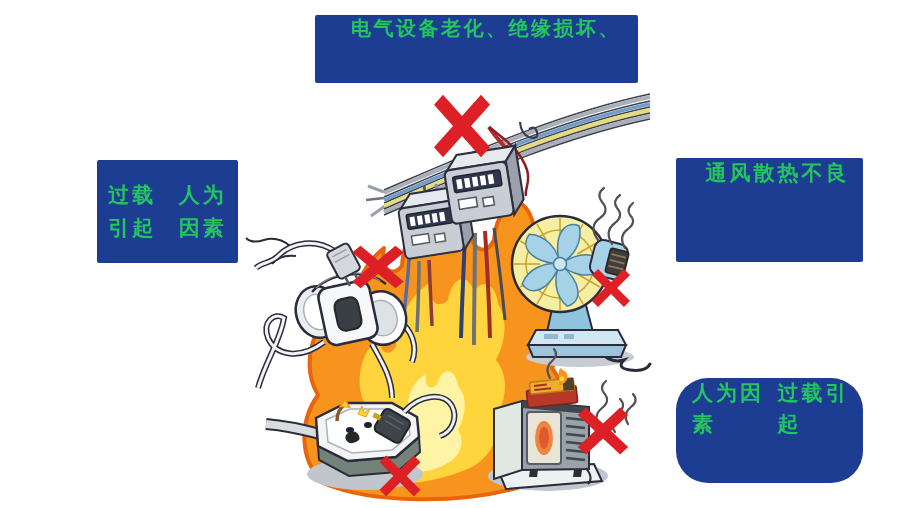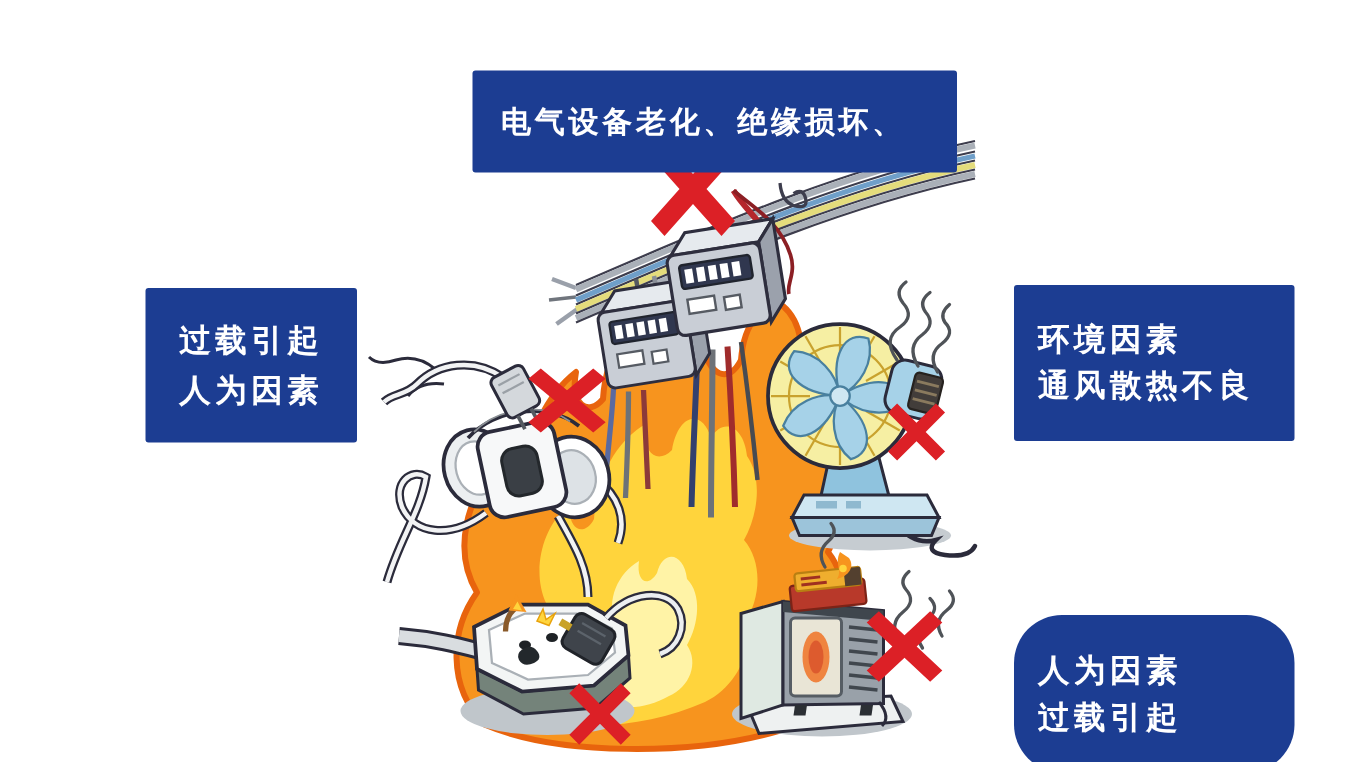--- a/index.html
+++ b/index.html
@@ -2,24 +2,23 @@
 <html><head>
 <meta charset="utf-8">
 <style>
   html,body{margin:0;padding:0;background:#ffffff;}
   .stage{
     position:relative;width:904px;height:508px;background:#ffffff;overflow:hidden;
     font-family:"DejaVu Sans","Liberation Sans",sans-serif;
   }
   .illustration{position:absolute;left:0;top:0;width:904px;height:508px;}
   .cause-label{
-    position:absolute;background:#1c3d92;color:#ffffff;font-weight:700;
-    border-radius:2px;display:flex;flex-direction:column;justify-content:center;
+    position:absolute;background:#1c3d92;color:#22c55e;font-weight:700;
+    border-radius:2px;display:flex;justify-content:center;
     box-sizing:border-box;
-    margin-top:32px;
   }
   .banner{
     left:315px;top:15px;width:323px;height:68px;
     padding-left:19px;font-size:20px;line-height:27px;letter-spacing:2.5px;text-align:left;
   }
   .side-left{
     left:97px;width:141px;font-size:21px;line-height:33px;letter-spacing:3px;
     align-items:center;text-align:center;
   }
   .lbl-overload{top:160px;height:103px;}
@@ -277,21 +276,20 @@
   <div class="cause-label banner">
     <div>电气设备老化、绝缘损坏、</div>
   </div>
 
   <div class="cause-label side-left lbl-overload">
     <div>过载引起</div>
     <div>人为因素</div>
   </div>
 
   <div class="cause-label side-right lbl-environment">
-    <div>环境因素</div>
     <div>通风散热不良</div>
   </div>
 
 
   <div class="cause-label side-right lbl-human">
     <div>人为因素</div>
     <div>过载引起</div>
   </div>
 
 </div>

